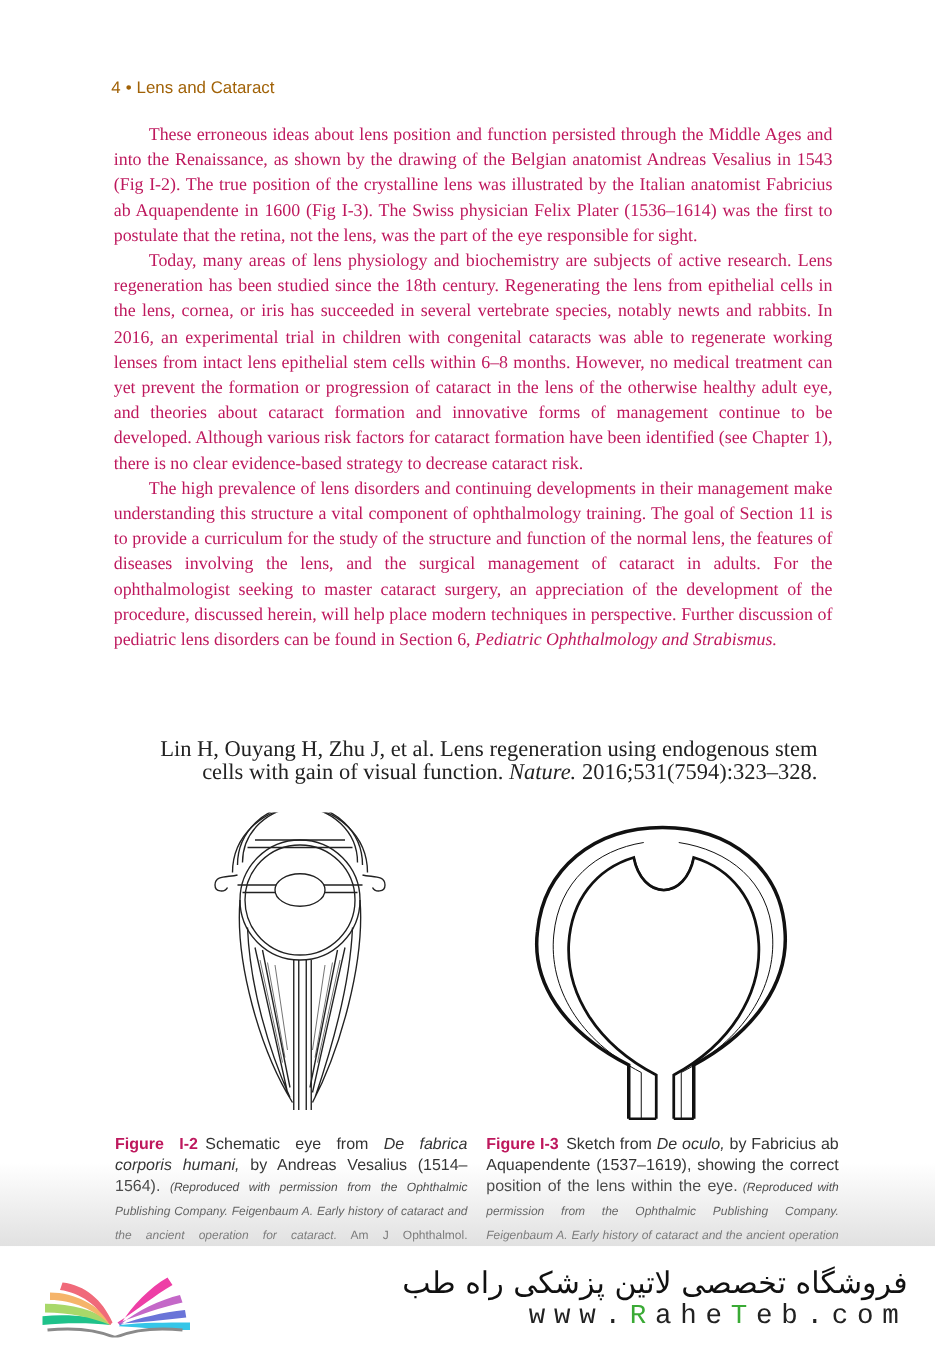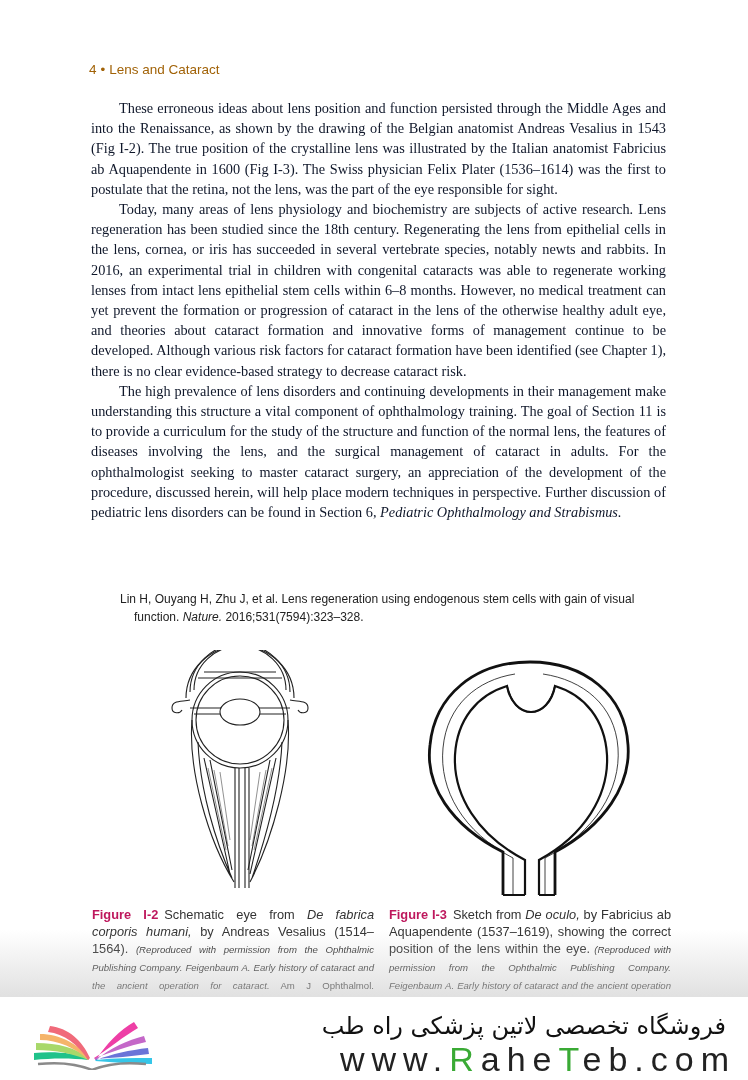--- a/index.html
+++ b/index.html
@@ -8,27 +8,27 @@
     background: #ffffff; color: #1e1e1e;
   }
   .running-head {
     position: absolute; left: 89px; top: 62px;
     font-family: "Liberation Sans", sans-serif; font-size: 13.5px; color: #a16207;
   }
   .running-head .bullet { margin: 0 4px; }
   .body-text {
     position: absolute; left: 91px; top: 98px; width: 575px;
     font-family: "Liberation Serif", serif; font-size: 14.3px; line-height: 20.2px;
-    color: #0f172a; text-align: justify; hyphens: manual;
+    color: #be185d; text-align: justify; hyphens: manual;
   }
   .body-text p { margin: 0; text-indent: 28px; }
   .reference {
     position: absolute; left: 120px; top: 590px; width: 520px;
-    font-family: Liberation Sans, sans-serif; font-size: 12px; line-height: 18px; color: #222;
-    padding-left: 14px; text-indent: -14px;
+    font-family: Liberation Serif, serif; font-size: 18px; line-height: 18px; color: #222;
+    padding-left: 14px; text-indent: -14px; text-align: right;
   }
   .fig { position: absolute; }
   .fig2 { left: 160px; top: 650px; width: 160px; height: 240px; }
   .fig3 { left: 415px; top: 650px; width: 230px; height: 250px; }
   .caption {
     position: absolute; top: 906px; width: 282px;
     font-family: "Liberation Sans", sans-serif; font-size: 12.8px; line-height: 17px;
     color: #333; text-align: justify;
   }
   .caption .fig-label { font-weight: bold; color: #be185d; margin-right: 6px; }
@@ -41,22 +41,22 @@
     background: linear-gradient(to bottom, rgba(200,200,200,0) 0%, rgba(200,200,200,0.55) 100%);
     pointer-events: none;
   }
   .banner { position: absolute; left: 0; top: 997px; width: 748px; height: 83px; background: #fff; }
   .logo { position: absolute; left: 28px; top: 1010px; width: 128px; height: 60px; }
   .shop-name {
     position: absolute; right: 22px; top: 1012px;
     font-family: "DejaVu Sans", sans-serif; font-size: 24px; color: #111; direction: rtl;
   }
   .shop-url {
-    position: absolute; right: 12px; top: 1040px;
-    font-family: Liberation Sans, sans-serif; font-size: 34px; letter-spacing: 7px; color: #222;
+    position: absolute; right: 22px; top: 1040px;
+    font-family: Liberation Mono, monospace; font-size: 22px; letter-spacing: 7px; color: #222;
   }
   .shop-url .hl { color: #3aaa35; }
 </style>
 </head>
 <body>
 
 <div class="running-head">
   <span>4</span><span class="bullet">•</span><span>Lens and Cataract</span>
 </div>
 

